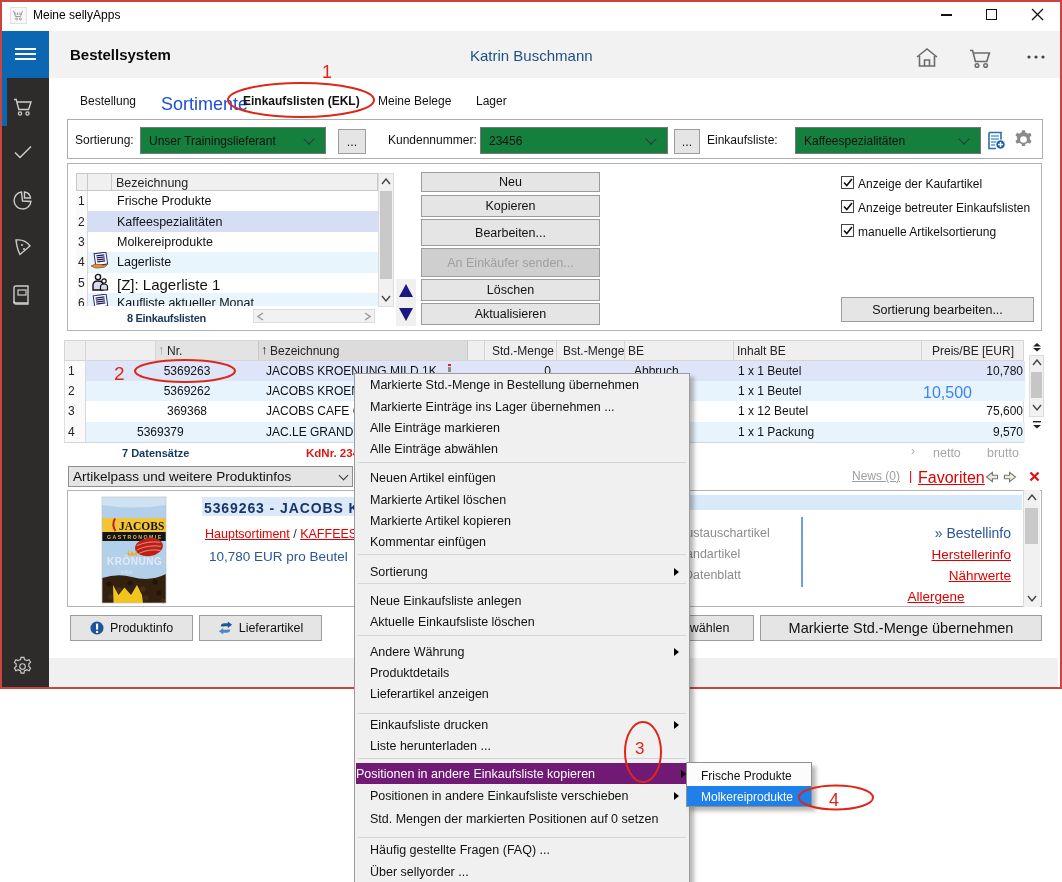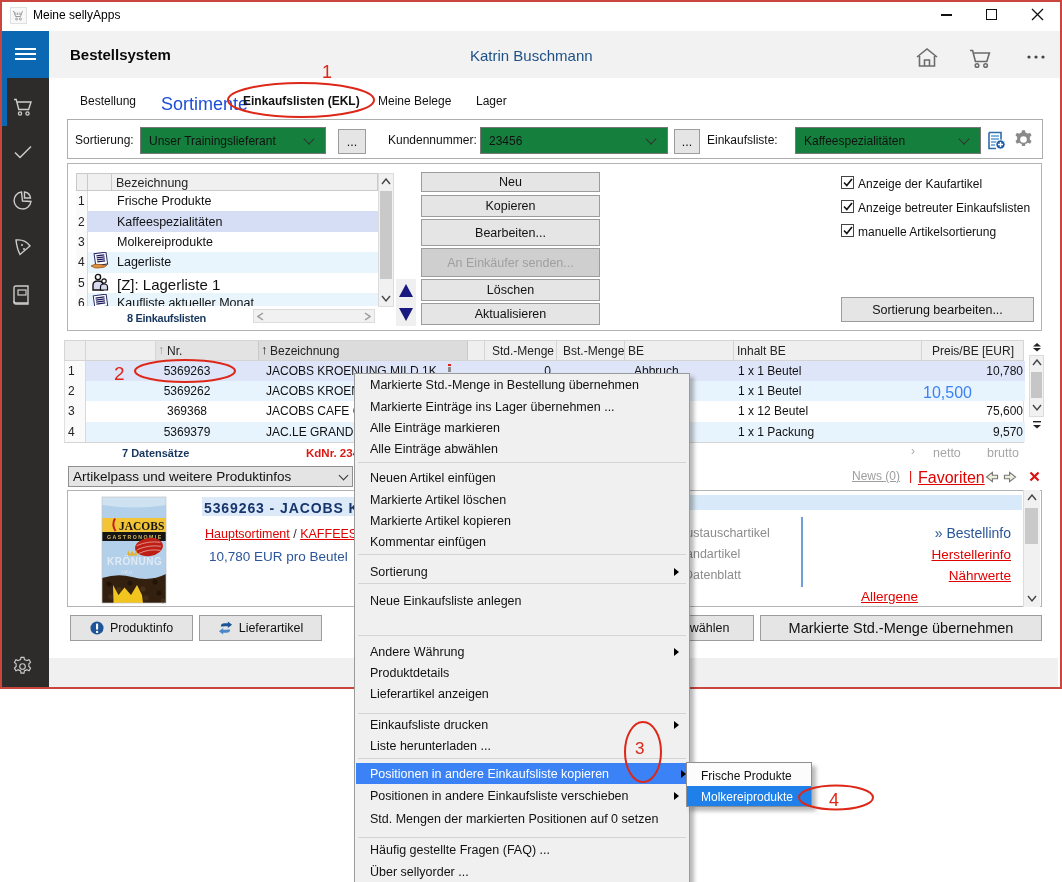--- a/index.html
+++ b/index.html
@@ -234,21 +234,21 @@
   <div class="a" style="left:0;top:20.2px;width:960px;height:20.2px;background:#e7f3fd"></div>
   <div class="a" style="left:0;top:60.6px;width:960px;height:20.4px;background:#e7f3fd"></div>
   <div class="a" style="left:0;top:0;width:21px;height:81px;background:#fafafa;border-right:1px solid #d9d9d9"></div>
   <div class="a" style="left:3px;top:3px;font-size:12px;color:#222">1</div>
   <div class="a" style="left:3px;top:23px;font-size:12px;color:#222">2</div>
   <div class="a" style="left:3px;top:43px;font-size:12px;color:#222">3</div>
   <div class="a" style="left:3px;top:64px;font-size:12px;color:#222">4</div>
   <div class="a" style="left:70px;top:3px;width:100px;text-align:center;font-size:12px;color:#111;margin-left:2px">5369263</div>
   <div class="a" style="left:70px;top:23px;width:100px;text-align:center;font-size:12px;color:#111;margin-left:2px">5369262</div>
   <div class="a" style="left:70px;top:43px;width:100px;text-align:center;font-size:12px;color:#111;margin-left:2px">369368</div>
-  <div class="a" style="left:70px;top:64px;width:100px;text-align:center;font-size:12px;color:#111;margin-left:2px">5369379</div>
+  <div class="a" style="left:70px;top:64px;width:100px;text-align:left;font-size:12px;color:#111;margin-left:2px">5369379</div>
   <div class="a" style="left:201px;top:3px;font-size:12px;color:#111">JACOBS KROENUNG MILD 1K</div>
   <div class="a" style="left:383px;top:2.5px;width:2.5px;height:2.5px;background:#e02018"></div>
   <div class="a" style="left:383px;top:6px;width:2.5px;height:4.5px;background:#8a8a8a"></div>
   <div class="a" style="left:201px;top:23px;font-size:12px;color:#111">JACOBS KROENUNG MILD 500G</div>
   <div class="a" style="left:201px;top:43px;font-size:12px;color:#111">JACOBS CAFE CREMA GOLD</div>
   <div class="a" style="left:201px;top:64px;font-size:12px;color:#111">JAC.LE GRAND AROME 1KG</div>
   <div class="a" style="left:420px;top:3px;width:66px;text-align:right;font-size:12px;color:#111">0</div>
   <div class="a" style="left:569px;top:3px;font-size:12px;color:#111">Abbruch</div>
   <div class="a" style="left:673px;top:3px;font-size:12px;color:#111">1 x 1 Beutel</div>
   <div class="a" style="left:673px;top:23px;font-size:12px;color:#111">1 x 1 Beutel</div>
@@ -339,21 +339,21 @@
 
 <div class="a" style="left:470px;top:491px;width:571px;height:115px;background:#fff"></div>
 <div class="a" style="left:471px;top:495px;width:551px;height:15px;background:#d8eaf9"></div>
 <div class="a" style="left:678px;top:526px;font-size:12.5px;color:#8c8c8c">Austauschartikel</div>
 <div class="a" style="left:661px;top:547px;font-size:12.5px;color:#8c8c8c">Versandartikel</div>
 <div class="a" style="left:684px;top:568px;font-size:12.5px;color:#8c8c8c">Datenblatt</div>
 <div class="a" style="left:801px;top:517px;width:2px;height:70px;background:#6fa0d8"></div>
 <div class="a" style="left:861px;top:525px;width:150px;text-align:right;font-size:14px;color:#2a5699">» Bestellinfo</div>
 <div class="a redu" style="left:861px;top:547px;width:150px;text-align:right;font-size:13.5px">Herstellerinfo</div>
 <div class="a redu" style="left:861px;top:568px;width:150px;text-align:right;font-size:13.5px">Nährwerte</div>
-<div class="a redu" style="left:861px;top:589px;width:150px;text-align:left;font-size:13.5px">Allergene</div>
+<div class="a redu" style="left:861px;top:589px;width:150px;text-align:center;font-size:13.5px">Allergene</div>
 
 <div class="a" style="left:1023px;top:490px;width:17px;height:117px;background:#f1f1f1;border-left:1px solid #dcdcdc"></div>
 <svg class="a" style="left:1027px;top:494px" width="10" height="8" viewBox="0 0 10 8">
     <path d="M1 6 L5 1 L9 6" fill="none" stroke="#444" stroke-width="1.4"></path>
   </svg>
 <div class="a" style="left:1025px;top:508px;width:13px;height:36px;background:#c9c9c9"></div>
 <svg class="a" style="left:1027px;top:595px" width="10" height="8" viewBox="0 0 10 8">
     <path d="M1 1 L5 6 L9 1" fill="none" stroke="#444" stroke-width="1.4"></path>
   </svg>
 
@@ -380,29 +380,30 @@
   <div class="mi" style="top:64.5px">Alle Einträge abwählen</div>
   <div class="sep" style="top:87.5px"></div>
   <div class="mi" style="top:93.5px">Neuen Artikel einfügen</div>
   <div class="mi" style="top:115px">Markierte Artikel löschen</div>
   <div class="mi" style="top:136px">Markierte Artikel kopieren</div>
   <div class="mi" style="top:157px">Kommentar einfügen</div>
   <div class="sep" style="top:179.5px"></div>
   <div class="mi" style="top:187px">Sortierung<span class="arr"></span></div>
   <div class="sep" style="top:208.5px"></div>
   <div class="mi" style="top:216.5px">Neue Einkaufsliste anlegen</div>
+  <div class="mi" style="top:237.5px">Aktuelle Einkaufsliste löschen</div>
   <div class="sep" style="top:260.5px"></div>
   <div class="mi" style="top:267.5px">Andere Währung<span class="arr"></span></div>
   <div class="mi" style="top:288.5px">Produktdetails</div>
   <div class="mi" style="top:309.5px">Lieferartikel anzeigen</div>
   <div class="sep" style="top:338.5px"></div>
   <div class="mi" style="top:340.5px">Einkaufsliste drucken<span class="arr"></span></div>
   <div class="mi" style="top:361px">Liste herunterladen ...</div>
   <div class="sep" style="top:384px"></div>
-  <div class="mi" style="top:389px;left:1px;right:1px;padding-left:14px;background:#3b82f6;color:#fff">Positionen in andere Einkaufsliste kopieren<span class="arr"></span></div>
+  <div class="mi" style="top:389px;left:1px;right:1px;padding-left:0;background:#701a75;color:#fff">Positionen in andere Einkaufsliste kopieren<span class="arr"></span></div>
   <div class="mi" style="top:411.5px">Positionen in andere Einkaufsliste verschieben<span class="arr"></span></div>
   <div class="mi" style="top:434px">Std. Mengen der markierten Positionen auf 0 setzen</div>
   <div class="sep" style="top:462.5px"></div>
   <div class="mi" style="top:465px">Häufig gestellte Fragen (FAQ) ...</div>
   <div class="mi" style="top:487px">Über sellyorder ...</div>
 </div>
 
 <div class="a" style="left:686px;top:762px;width:126px;height:45px;background:#fcfcfc;border:1px solid #8f8f8f;box-shadow:4px 4px 4px rgba(0,0,0,0.28)">
   <div class="a" style="left:14px;top:6px;font-size:12px;color:#111;white-space:nowrap">Frische Produkte</div>
   <div class="a" style="left:0;top:22.5px;width:124px;height:20.5px;background:#1e80e8"></div>

